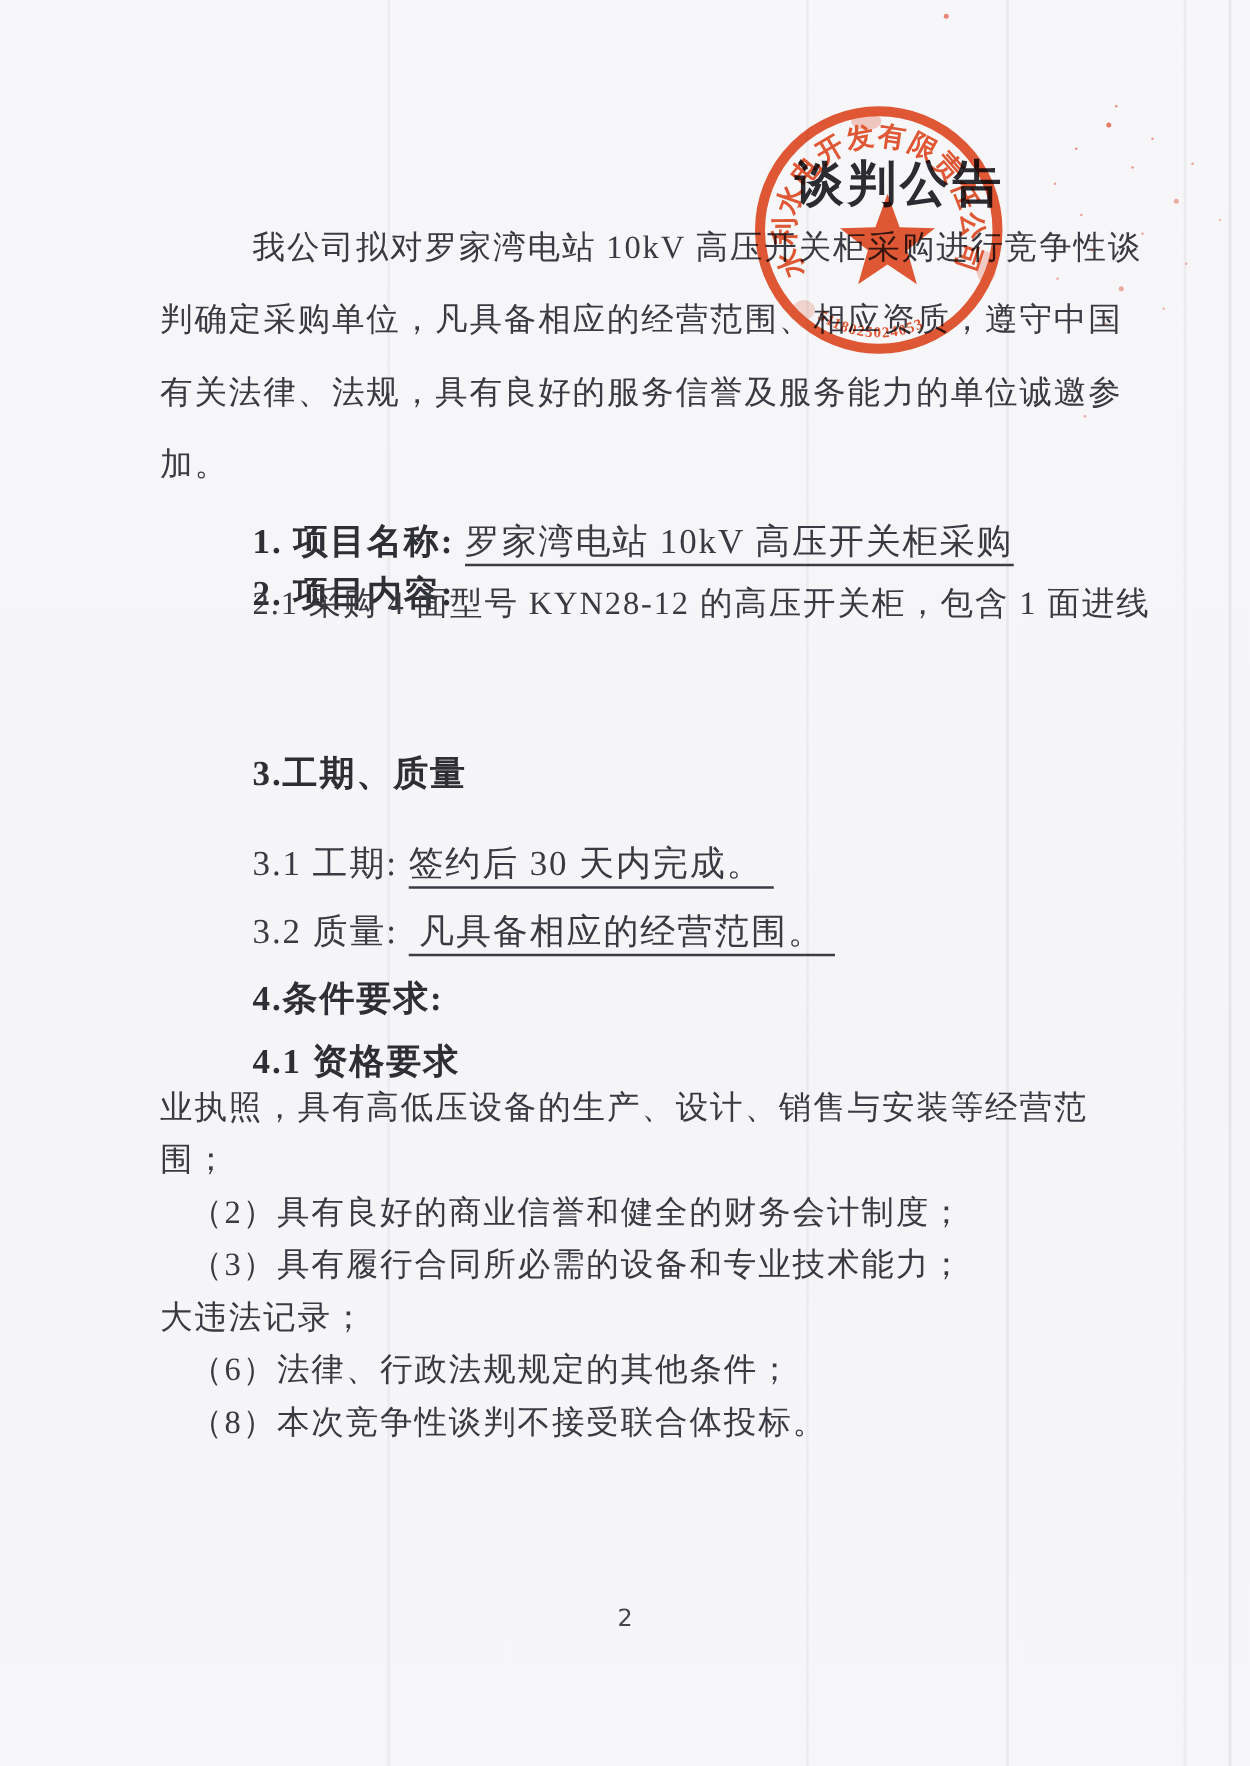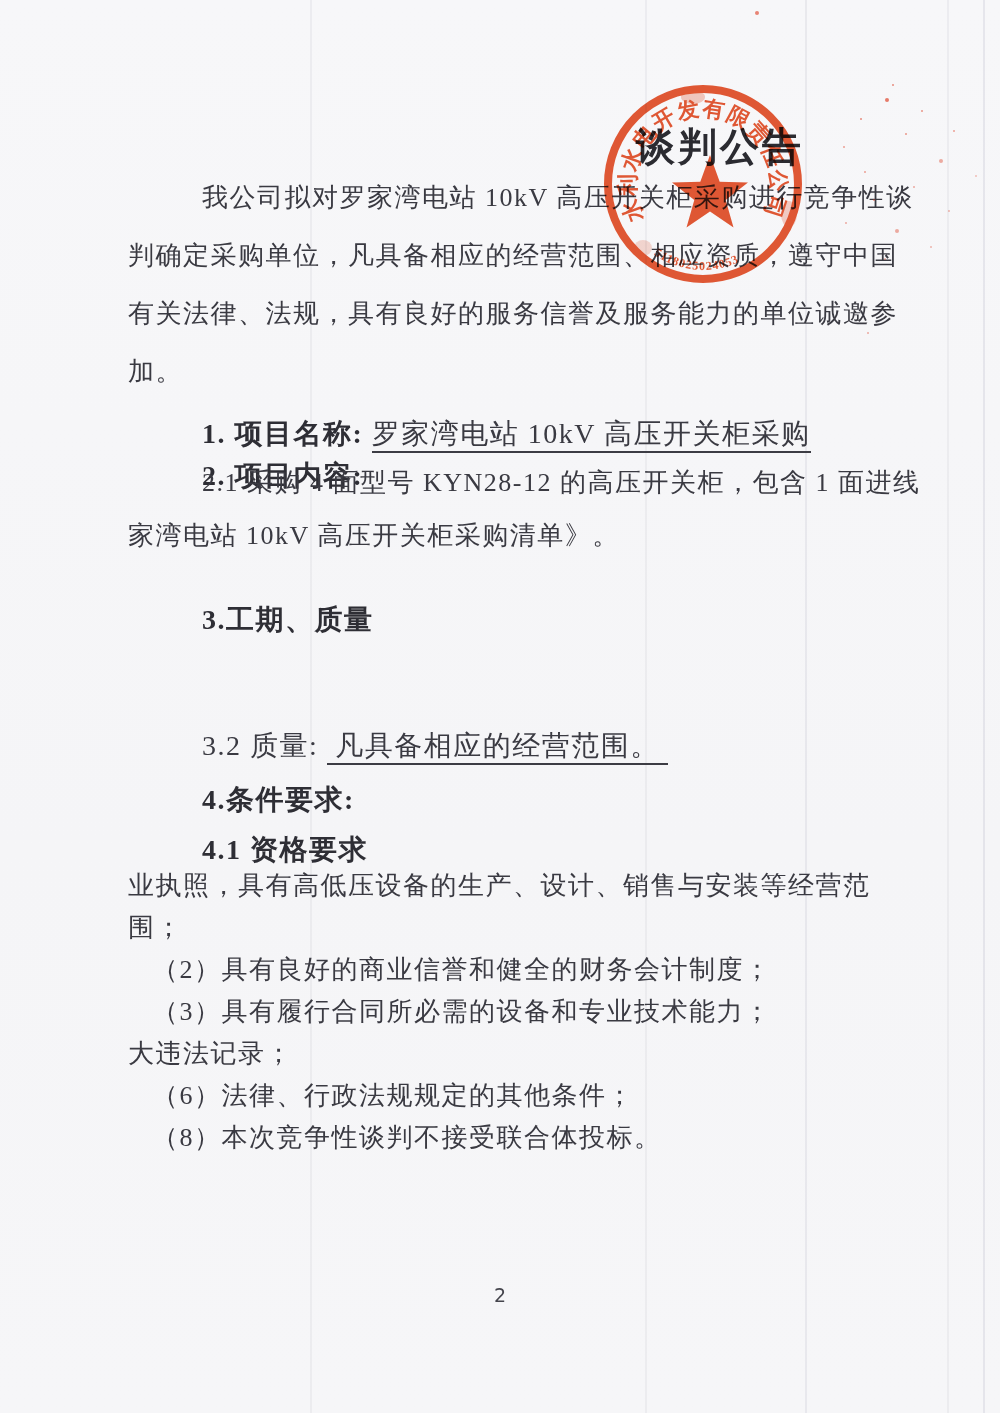--- a/index.html
+++ b/index.html
@@ -81,25 +81,25 @@
       <div class="tl">有关法律、法规，具有良好的服务信誉及服务能力的单位诚邀参</div>
       <div class="tl">加。</div>
     </div>
 
   <div class="secline y1"><span class="b">1. 项目名称: </span><span class="u">罗家湾电站 10kV 高压开关柜采购</span></div>
 
   <div class="secline y2 b">2. 项目内容:</div>
 
   <div class="block p21">
       <div class="tl first">2.1 采购 4 面型号 KYN28-12 的高压开关柜，包含 1 面进线</div>
-      <div class="tl">家湾电站 10kV 高压开关柜采购清单》。</div>
     </div>
 
   <div class="secline y3 b">3.工期、质量</div>
 
+  <div class="secline y4"><span>3.1 工期: </span><span class="u">签约后 30 天内完成。 </span></div>
 
   <div class="secline y5"><span>3.2 质量: </span><span class="u"> 凡具备相应的经营范围。 </span></div>
 
   <div class="secline y6 b">4.条件要求:</div>
 
   <div class="secline y7 b">4.1 资格要求</div>
 
   <div class="block items">
       <div>
         <div class="tl">业执照，具有高低压设备的生产、设计、销售与安装等经营范</div>

